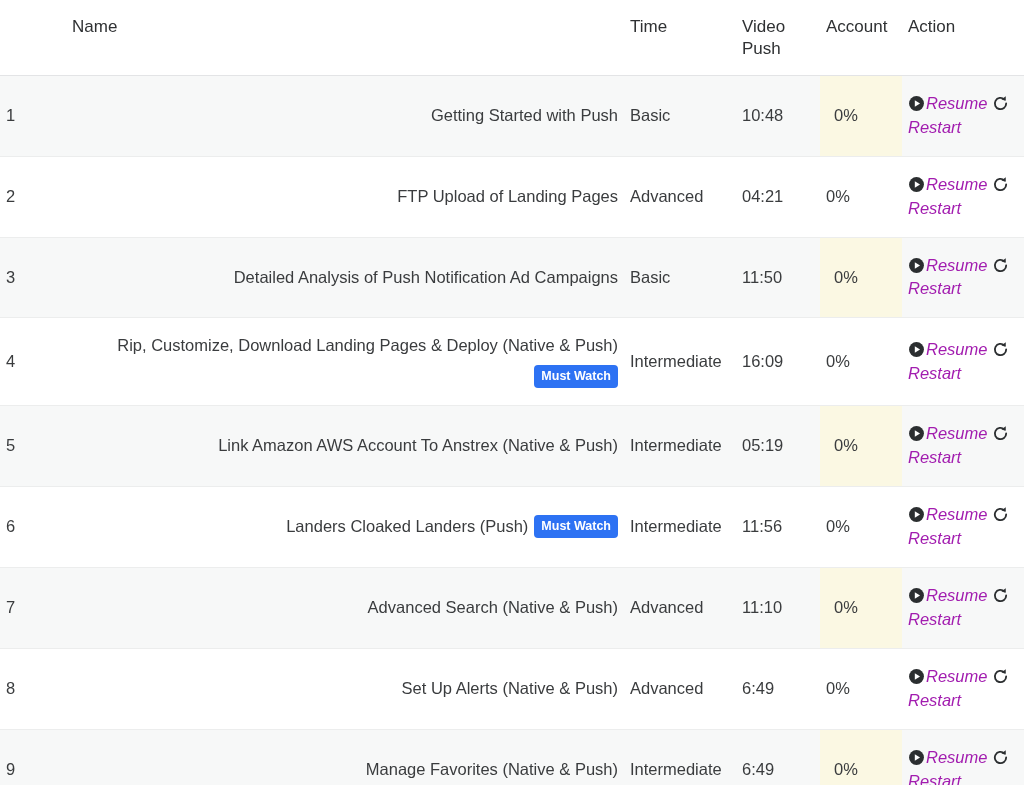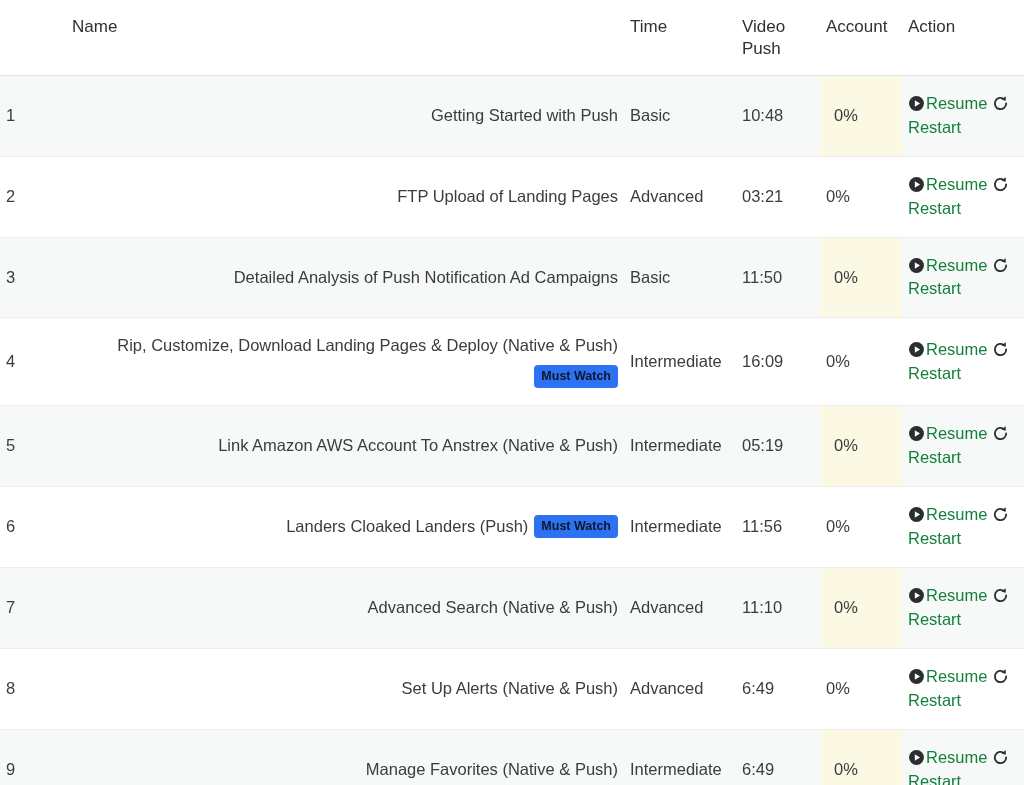--- a/index.html
+++ b/index.html
@@ -88,21 +88,21 @@
   table.courses { margin-left: 0; }
 
   
   .name-text {
     display: inline;
   }
 
   .badge-must-watch {
     display: inline-block;
     background: #2d72f3;
-    color: #0f172a;
+    color: #ffffff;
     font-size: 12.5px;
     font-weight: 700;
     line-height: 1;
     padding: 5px 7px 5px 7px;
     border-radius: 4px;
     vertical-align: 2px;
     margin-left: 6px;
     white-space: nowrap;
   }
   .badge-block {
@@ -111,23 +111,24 @@
     margin-top: 7px;
   }
   .name-wrap-block { display: block; margin-left: 20px; }
 
   
   .action-inner {
     font-size: 16.5px;
     line-height: 1.45;
   }
   .act-link {
-    color: #15803d;
+    color: #a21caf;
     text-decoration: none;
     cursor: pointer;
+    font-style: italic;
   }
   .icon {
     display: inline-block;
     vertical-align: -3px;
     width: 17px;
     height: 17px;
     margin-right: 1px;
   }
   .icon svg { display: block; }
   .icon-restart { margin-left: 5px; margin-right: 3px; }
@@ -162,21 +163,21 @@
                   <polygon points="9.6,7.4 17,12 9.6,16.6" fill="#ffffff"></polygon>
                 </svg></span><a class="act-link">Resume</a><span class="icon icon-restart"><svg width="17" height="17" viewBox="0 0 24 24">
                   <path d="M20 12a8 8 0 1 1-2.6-5.9" fill="none" stroke="#2b2e30" stroke-width="2.6" stroke-linecap="round"></path>
                   <polygon points="19.4,1.6 19.4,8.2 13.2,6.4" fill="#2b2e30"></polygon>
                 </svg></span><a class="act-link">Restart</a></span></td>
         </tr>
         <tr>
           <td class="cell-num">2</td>
           <td class="cell-name"><span class="name-text">FTP Upload of Landing Pages</span></td>
           <td class="cell-level">Advanced</td>
-          <td class="cell-time">03:21</td>
+          <td class="cell-time">04:21</td>
           <td class="cell-status">0%</td>
           <td class="cell-action"><span class="action-inner"><span class="icon"><svg width="17" height="17" viewBox="0 0 24 24">
                   <circle cx="12" cy="12" r="10.5" fill="#2b2e30"></circle>
                   <polygon points="9.6,7.4 17,12 9.6,16.6" fill="#ffffff"></polygon>
                 </svg></span><a class="act-link">Resume</a><span class="icon icon-restart"><svg width="17" height="17" viewBox="0 0 24 24">
                   <path d="M20 12a8 8 0 1 1-2.6-5.9" fill="none" stroke="#2b2e30" stroke-width="2.6" stroke-linecap="round"></path>
                   <polygon points="19.4,1.6 19.4,8.2 13.2,6.4" fill="#2b2e30"></polygon>
                 </svg></span><a class="act-link">Restart</a></span></td>
         </tr>
         <tr>

